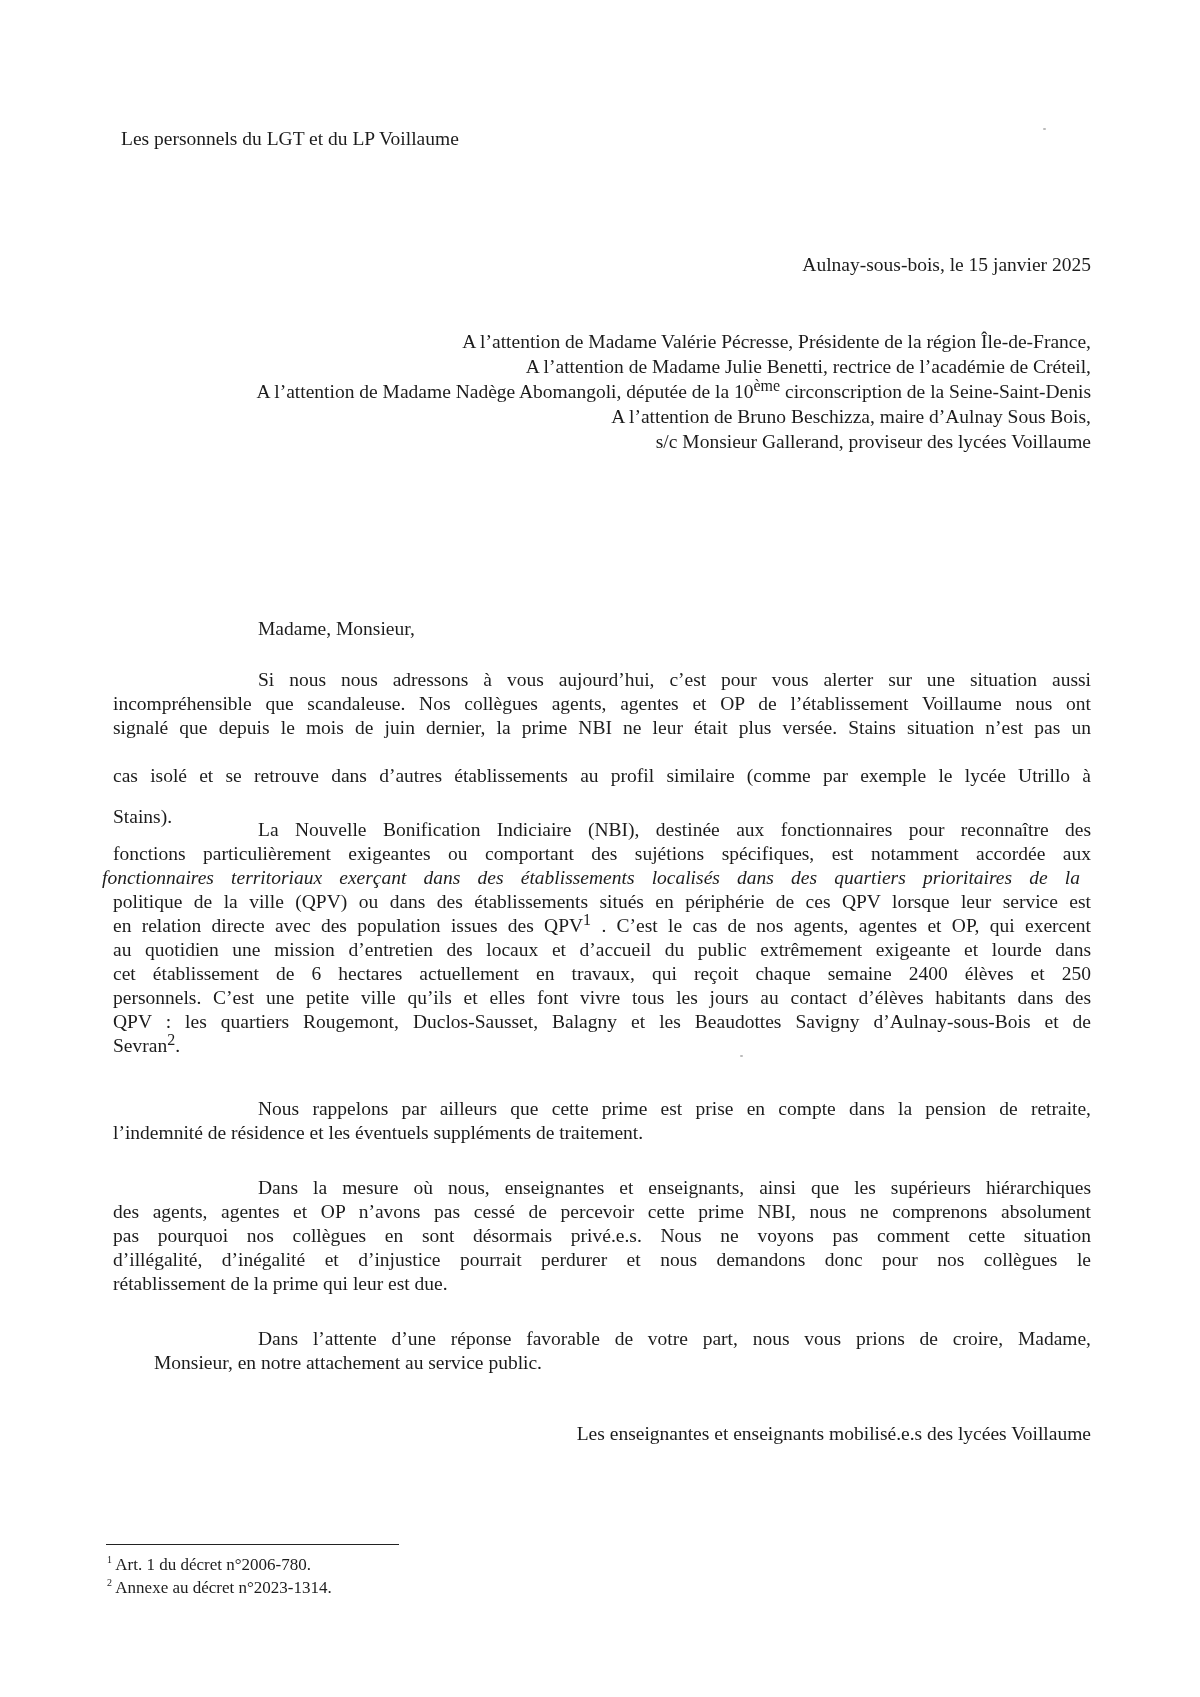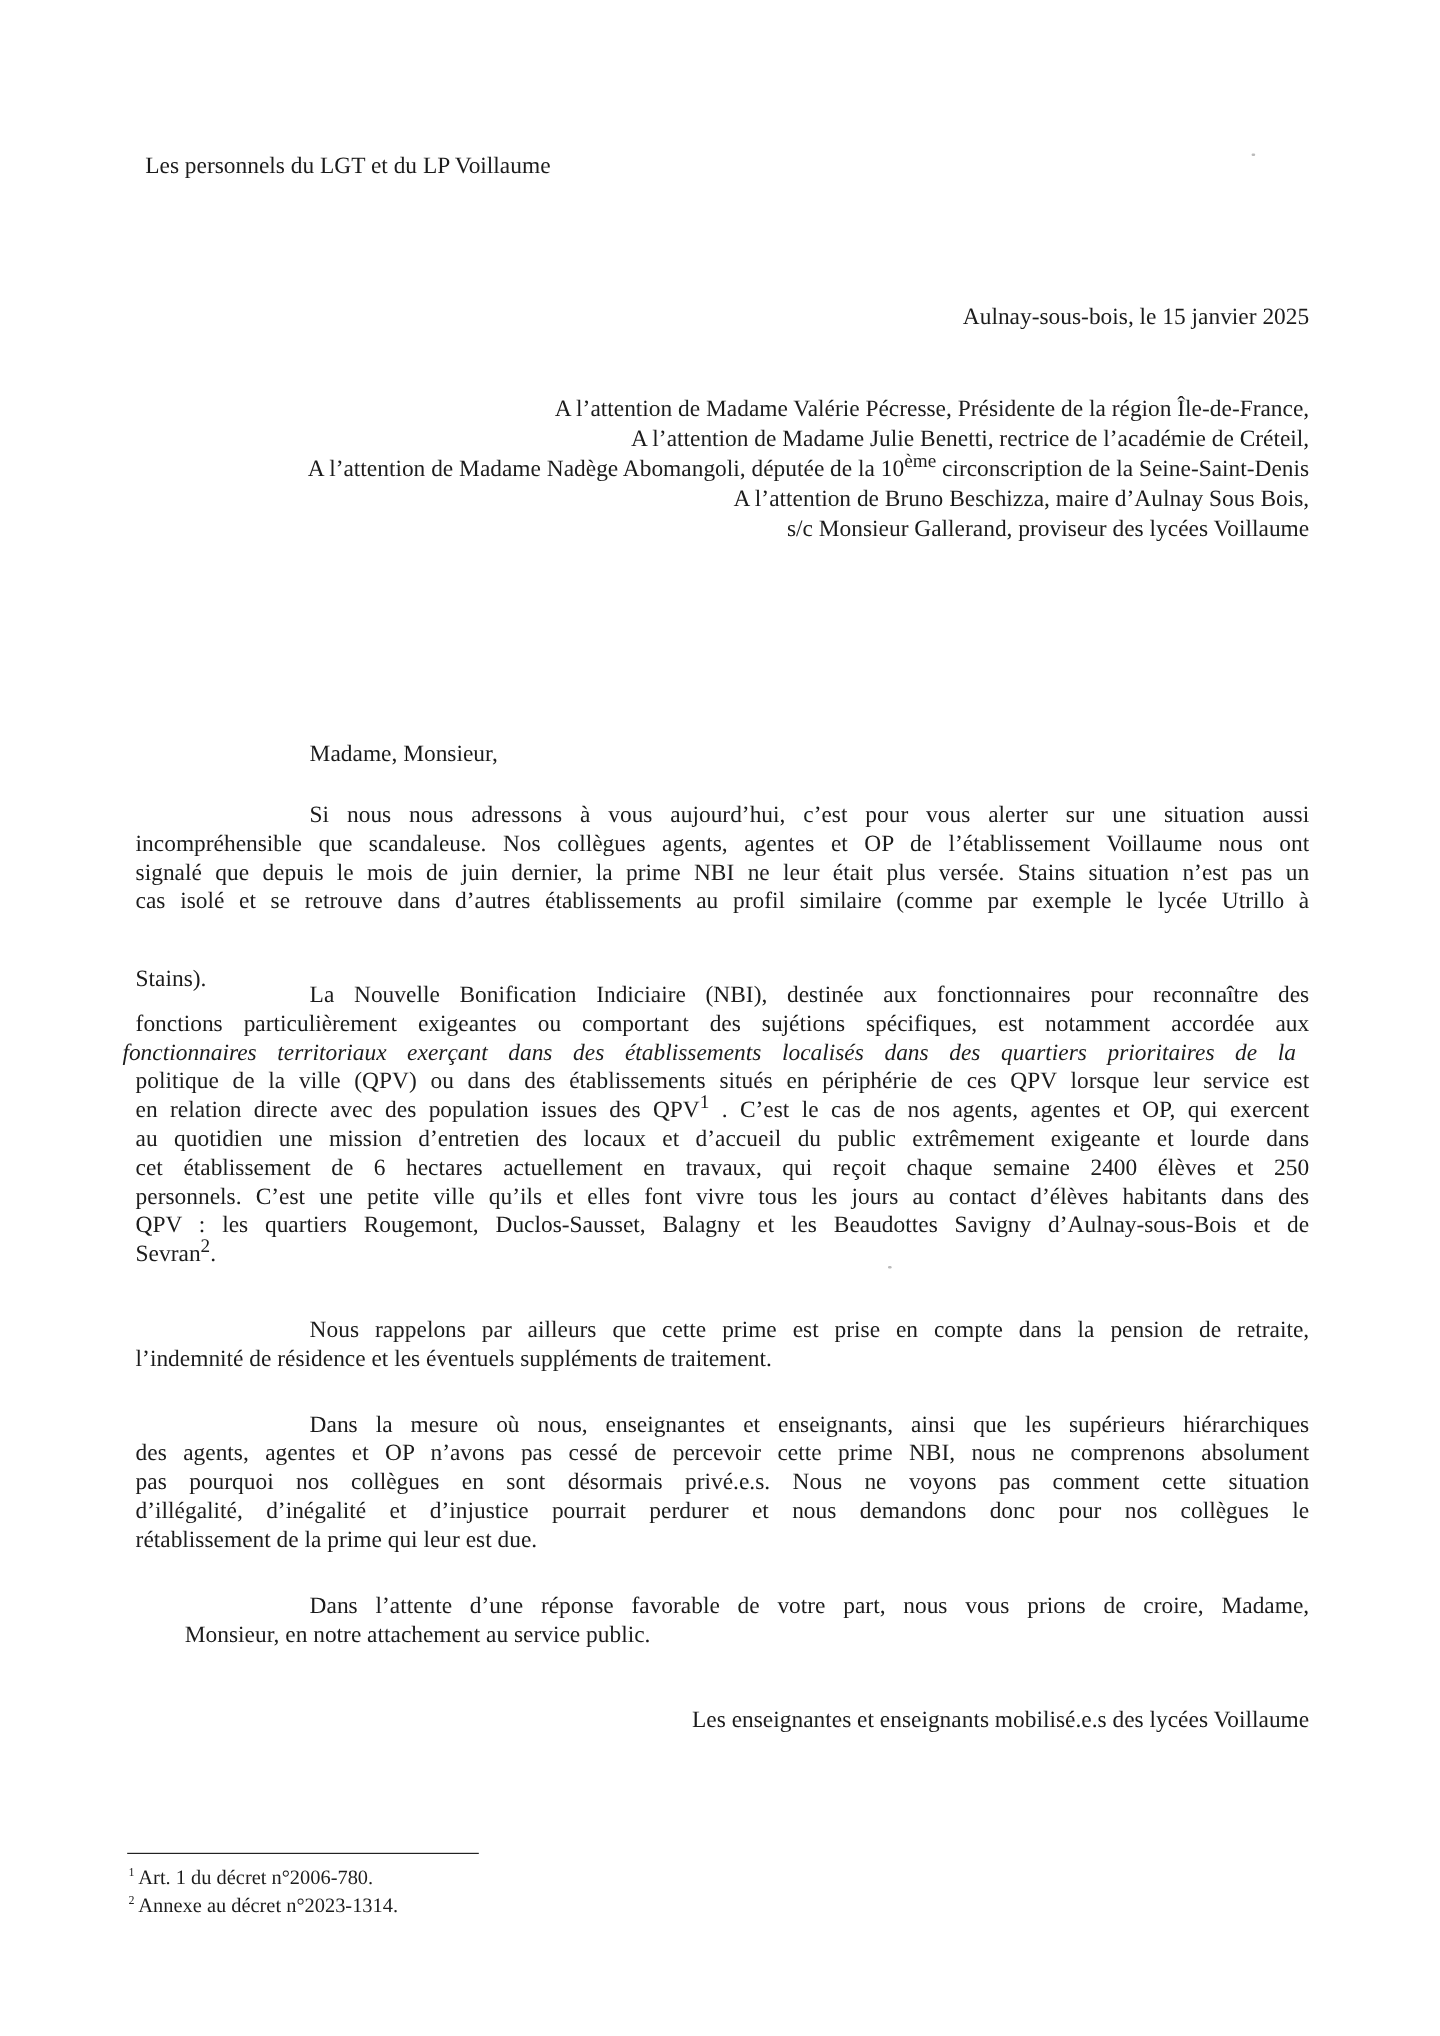--- a/index.html
+++ b/index.html
@@ -30,21 +30,21 @@
   <div class="line right" style="right:109px; top:405px;">A l’attention de Bruno Beschizza, maire d’Aulnay Sous Bois,</div>
   <div class="line right" style="right:109px; top:430px;">s/c Monsieur Gallerand, proviseur des lycées Voillaume</div>
 </div>
 
 <div class="abs" style="left:258px; top:597px;margin-top:21px;">Madame, Monsieur,</div>
 
 <div>
   <div class="line just" style="left:258px; width:833px; top:668px;">Si nous nous adressons à vous aujourd’hui, c’est pour vous alerter sur une situation aussi</div>
   <div class="line just" style="left:113px; width:978px; top:692px;">incompréhensible que scandaleuse. Nos collègues agents, agentes et OP de l’établissement Voillaume nous ont</div>
   <div class="line just" style="left:113px; width:978px; top:716px;">signalé que depuis le mois de juin dernier, la prime NBI ne leur était plus versée. Stains situation n’est pas un</div>
-  <div class="line just" style="left:113px; width:978px; top:740px;">cas isolé et se retrouve dans d’autres établissements au profil similaire (comme par exemple le lycée Utrillo à</div>
+  <div class="line just" style="left:113px; width:978px; top:764px;">cas isolé et se retrouve dans d’autres établissements au profil similaire (comme par exemple le lycée Utrillo à</div>
   <div class="line" style="left:113px; top:805px;">Stains).</div>
 </div>
 
 <div>
   <div class="line just" style="left:258px; width:833px; top:818px;">La Nouvelle Bonification Indiciaire (NBI), destinée aux fonctionnaires pour reconnaître des</div>
   <div class="line just" style="left:113px; width:978px; top:842px;">fonctions particulièrement exigeantes ou comportant des sujétions spécifiques, est notamment accordée aux</div>
   <div class="line just" style="left:102px; width:978px; top:866px;font-style:italic;">fonctionnaires territoriaux exerçant dans des établissements localisés dans des quartiers prioritaires de la</div>
   <div class="line just" style="left:113px; width:978px; top:890px;">politique de la ville (QPV) ou dans des établissements situés en périphérie de ces QPV lorsque leur service est</div>
   <div class="line just" style="left:113px; width:978px; top:914px;"><span>en relation directe avec des population issues des QPV</span><sup>1</sup><span> . C’est le cas de nos agents, agentes et OP, qui exercent</span></div>
   <div class="line just" style="left:113px; width:978px; top:938px;">au quotidien une mission d’entretien des locaux et d’accueil du public extrêmement exigeante et lourde dans</div>

